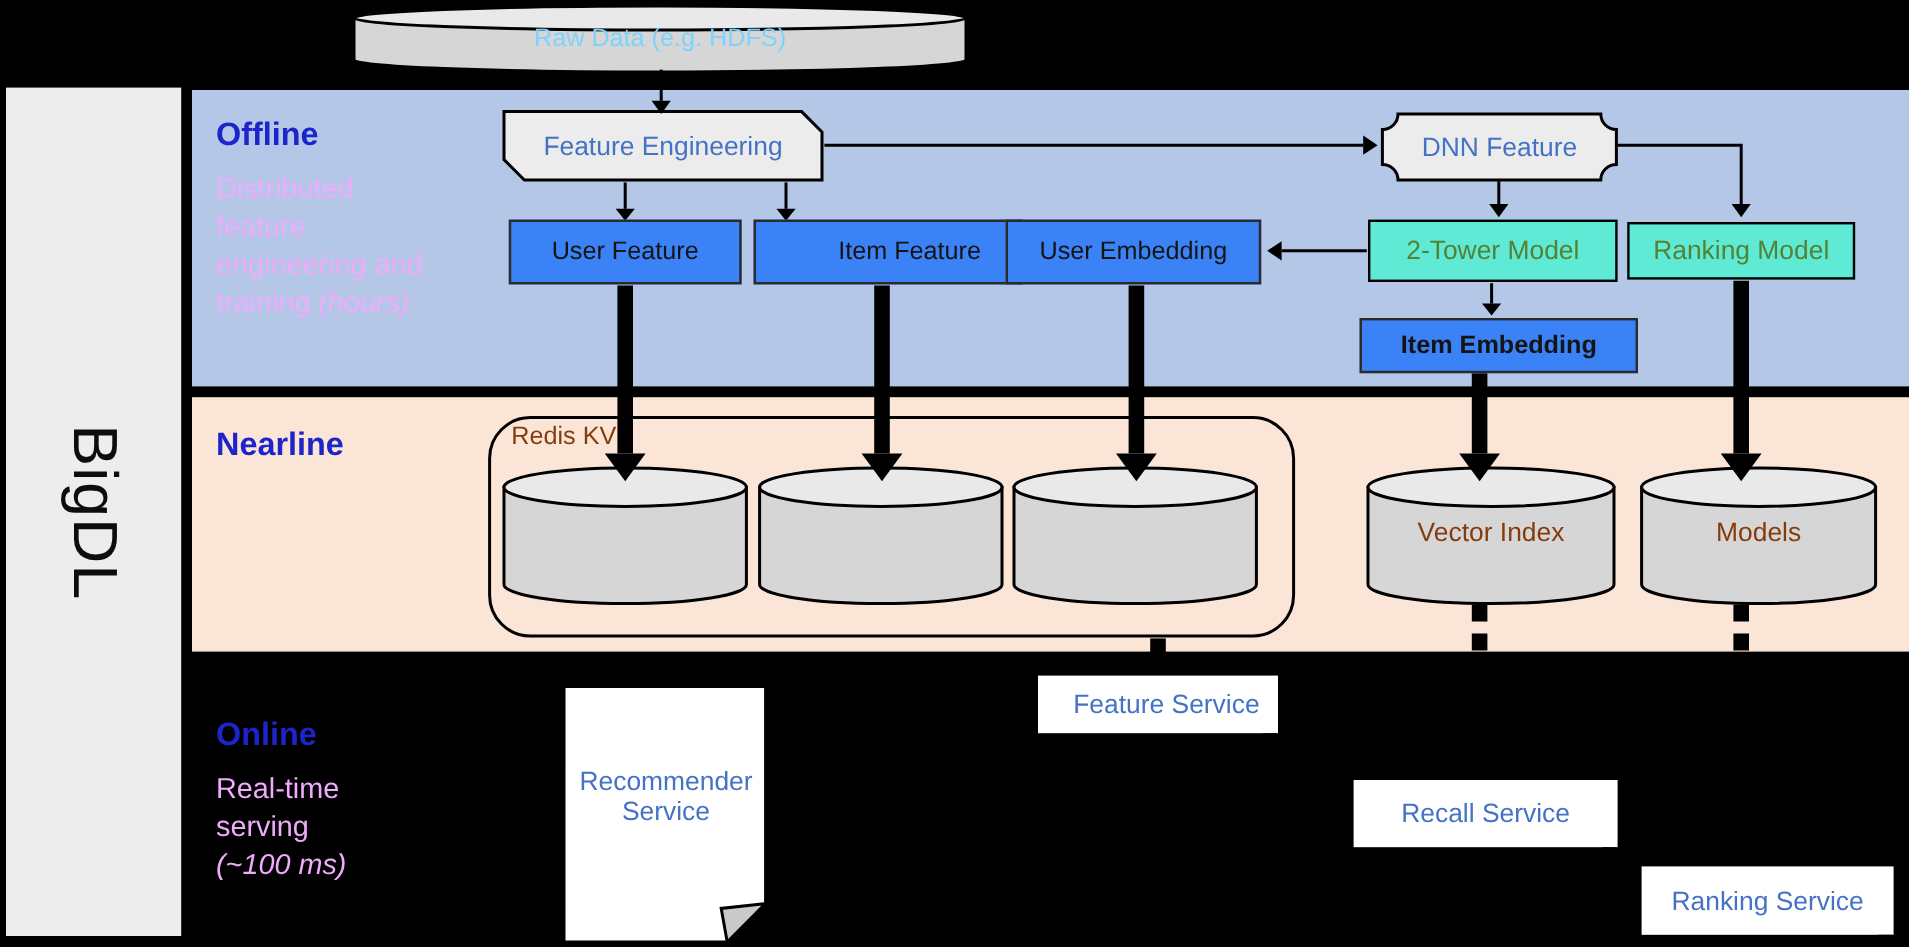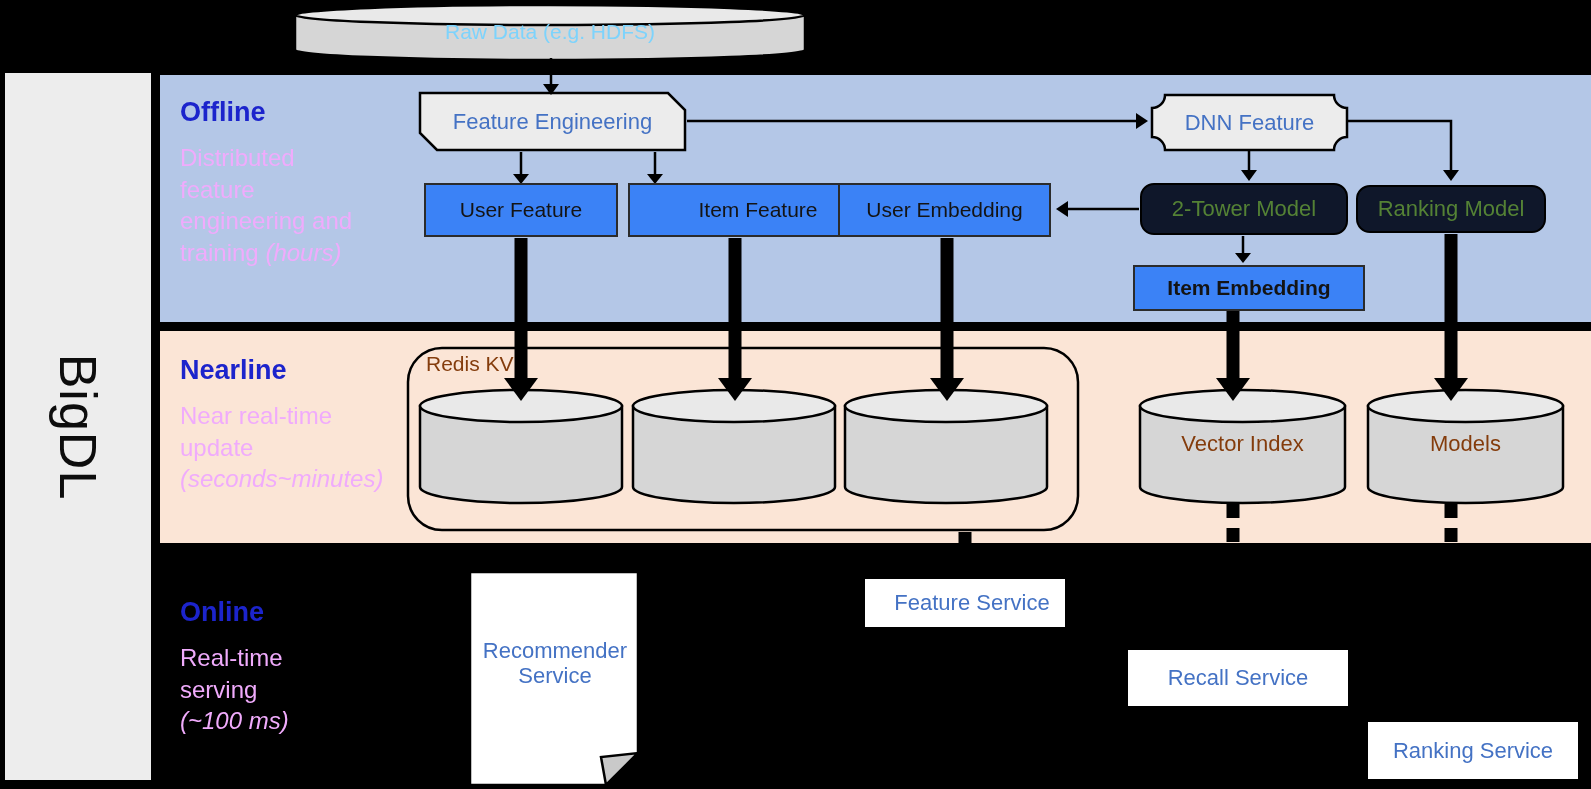--- a/index.html
+++ b/index.html
@@ -13,21 +13,21 @@
            display:flex;align-items:center;justify-content:center;}
   .brand{display:block;transform:rotate(90deg);font-size:52px;color:#0d0d0d;letter-spacing:1px;white-space:nowrap;}
   svg.overlay{position:absolute;left:0;top:0;z-index:2;}
   .sec{position:absolute;z-index:3;}
   .sec-title{font-size:27px;font-weight:700;color:#1C24CC;margin-bottom:14px;}
   .sec-desc{font-size:24px;color:#f0abfc;line-height:1.32;}
   .sec-desc em{font-style:italic;}
   .node{position:absolute;z-index:3;display:flex;align-items:center;justify-content:center;
         text-align:center;line-height:1.15;}
   .gbox{background:#3b82f6;border:2.5px solid #2b2b2b;color:#141414;font-size:21px;}
-  .rbox{background:#0f172a;border:2.5px solid #000;border-radius:14px;color:#548235;font-size:22px;}
+  .rbox{background:#5eead4;border:2.5px solid #000;border-radius:0;color:#548235;font-size:22px;}
   .svc{background:#fff;color:#4472C4;font-size:22px;position:absolute;z-index:3;
        display:flex;align-items:center;justify-content:center;}
   .svc::after{content:"";position:absolute;right:1px;bottom:-8px;width:0;height:0;
        border-top:8px solid #000;border-left:12px solid transparent;}
   .ghost{background:transparent;border:none;}
   .blue-t{color:#4472C4;font-size:22px;}
   .brown-t{color:#843C0C;font-size:22px;}
   .black-t{color:#7dd3fc;font-size:21px;}
   .redis-label{position:absolute;left:426px;top:352px;z-index:3;font-size:21px;color:#843C0C;}
 </style>
@@ -126,24 +126,20 @@
 
   <div class="sec" style="left:180px;top:97px;width:200px;">
     <div class="sec-title">Offline</div>
     <div class="sec-desc" style="width:178px;">
       <span>Distributed feature engineering and training</span>
       <em>(hours)</em>
     </div>
   </div>
   <div class="sec" style="left:180px;top:355px;width:230px;">
     <div class="sec-title">Nearline</div>
-    <div class="sec-desc" style="width:212px;">
-      <span>Near real-time update</span>
-      <em>(seconds~minutes)</em>
-    </div>
   </div>
   <div class="sec" style="left:180px;top:597px;width:160px;">
     <div class="sec-title">Online</div>
     <div class="sec-desc" style="width:130px;">
       <span>Real-time serving</span>
       <em>(~100 ms)</em>
     </div>
   </div>
 
   <div class="node ghost black-t" style="left:295px;top:10px;width:510px;height:44px;">Raw Data (e.g. HDFS)</div>
@@ -156,17 +152,17 @@
   <div class="node gbox" style="left:1133px;top:265px;width:232px;height:46px;font-weight:bold;">Item Embedding</div>
 
   <div class="node rbox" style="left:1140px;top:183px;width:208px;height:52px;">2-Tower Model</div>
   <div class="node rbox" style="left:1356px;top:185px;width:190px;height:48px;">Ranking Model</div>
 
   <div class="redis-label">Redis KV</div>
   <div class="node ghost brown-t" style="left:1140px;top:422px;width:205px;height:44px;">Vector Index</div>
   <div class="node ghost brown-t" style="left:1368px;top:422px;width:195px;height:44px;">Models</div>
 
   <div class="node ghost blue-t" style="left:474px;top:618px;width:162px;height:90px;">Recommender Service</div>
-  <div class="svc" style="left:865px;top:579px;width:200px;height:48px;padding-left:14px;">Feature Service</div>
+  <div class="svc" style="left:865px;top:563px;width:200px;height:48px;padding-left:14px;">Feature Service</div>
   <div class="svc" style="left:1128px;top:650px;width:220px;height:56px;">Recall Service</div>
   <div class="svc" style="left:1368px;top:722px;width:210px;height:57px;">Ranking Service</div>
 
 </div>
 
 </body></html>

